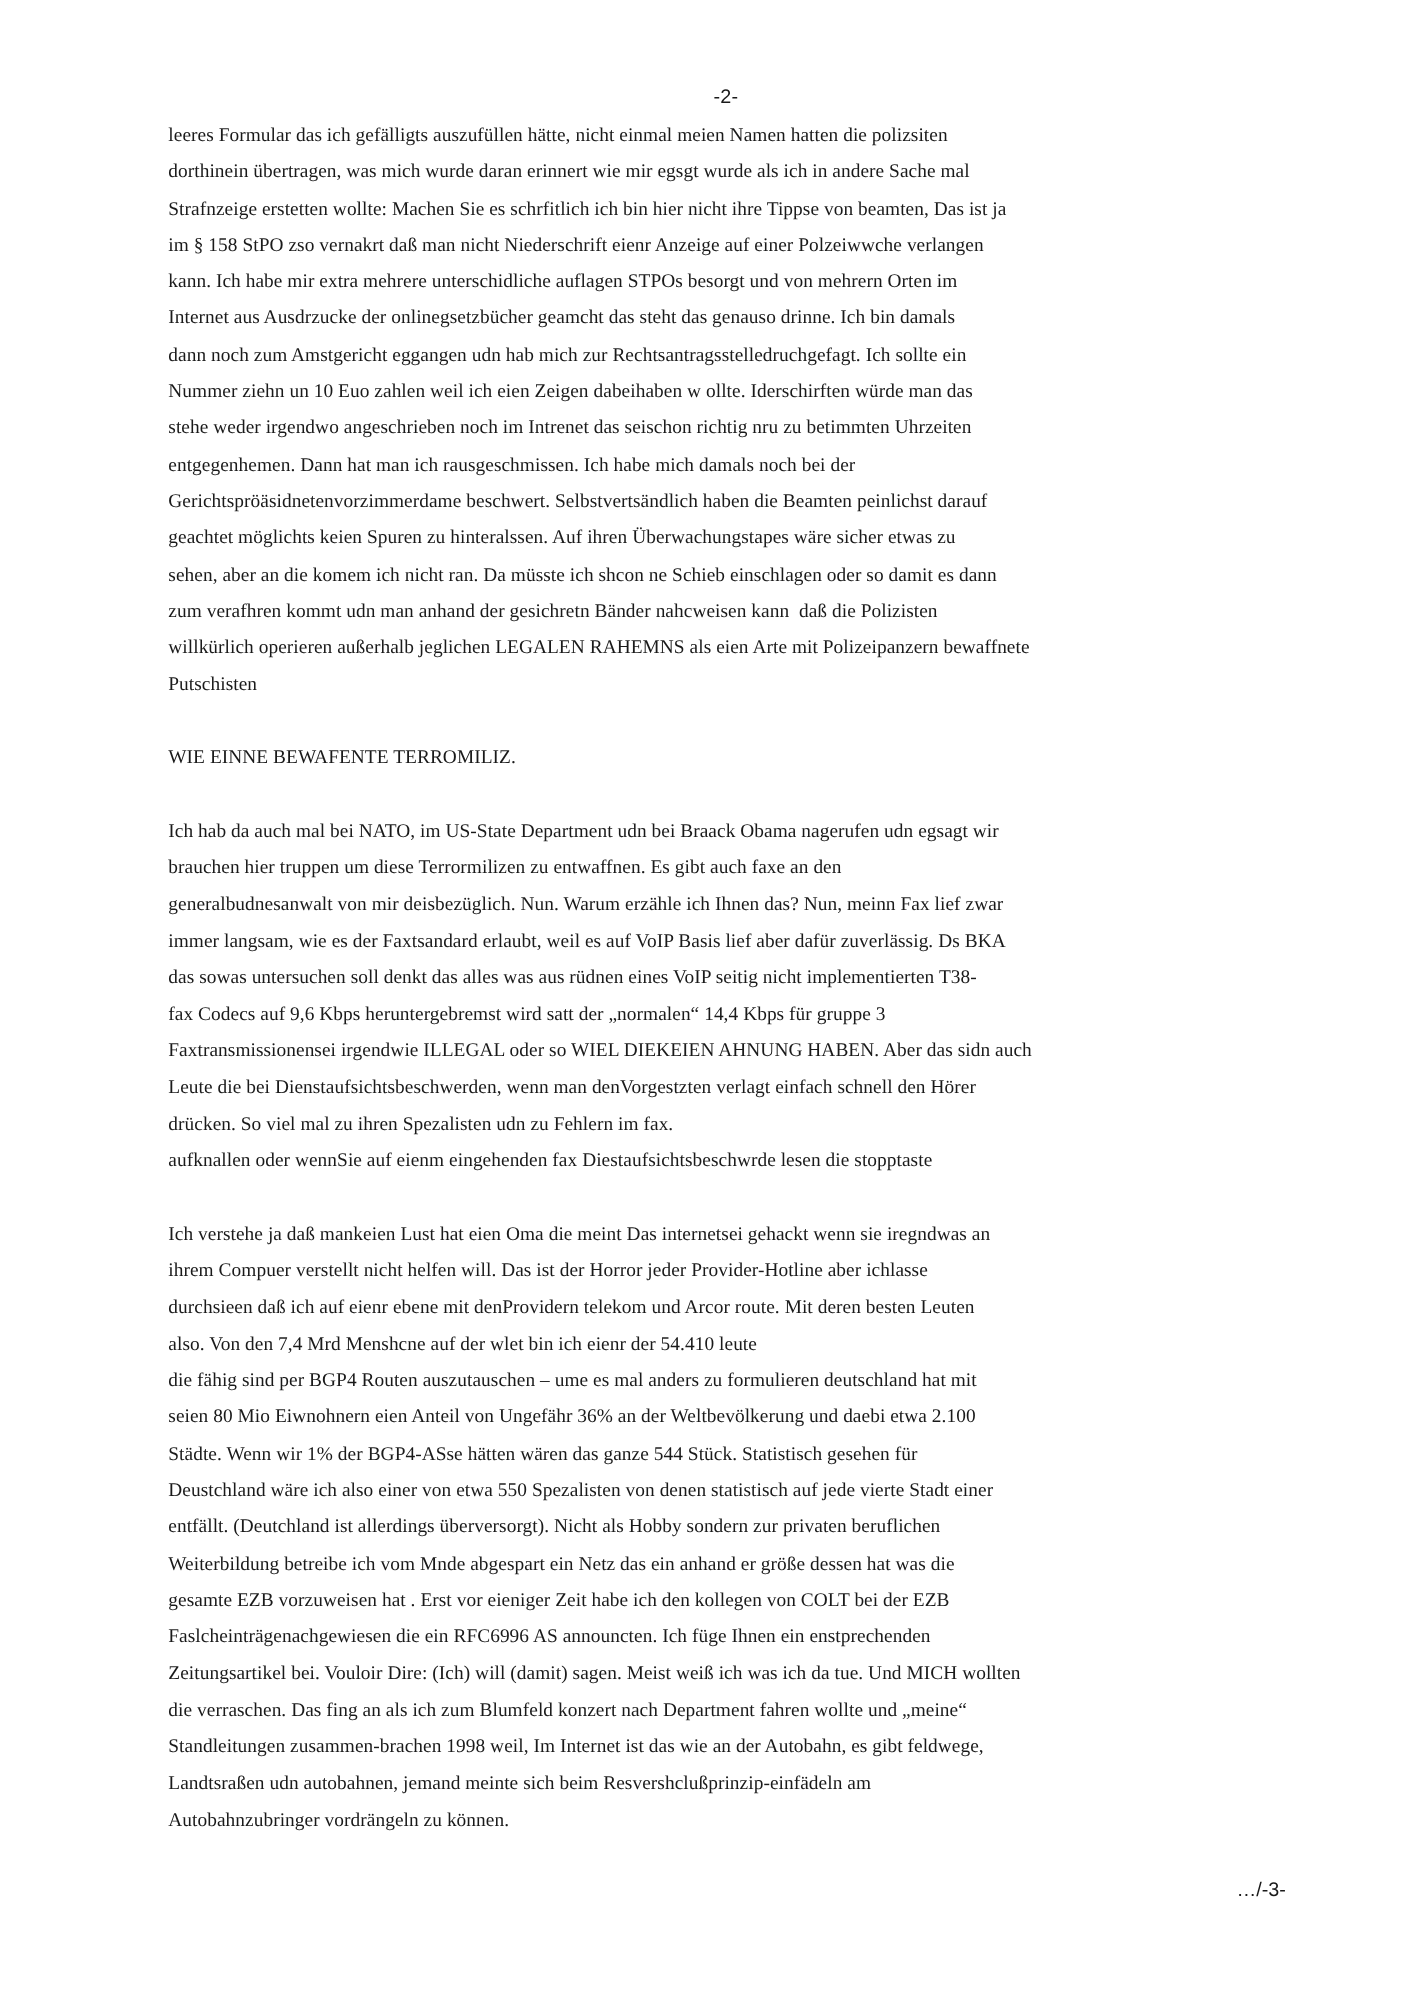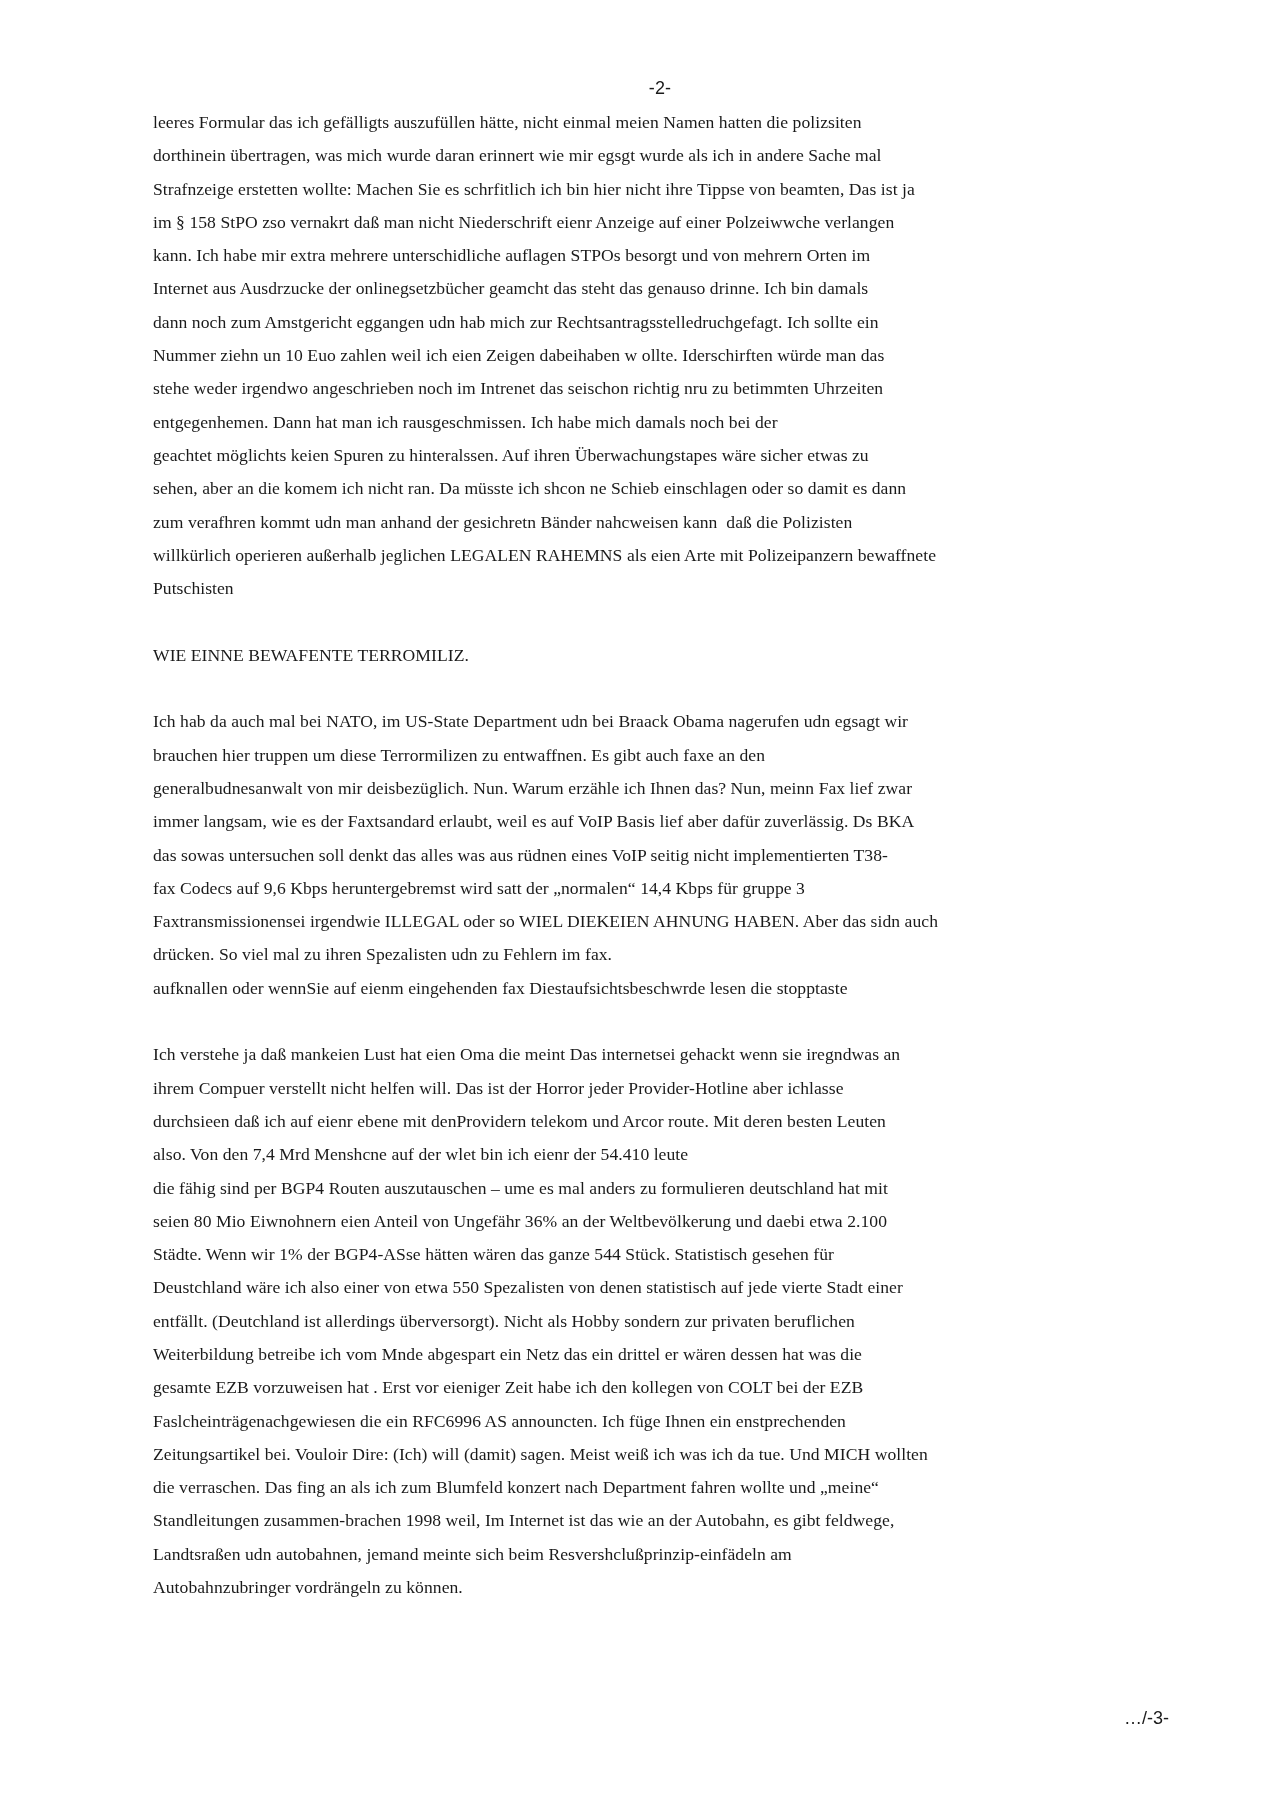--- a/index.html
+++ b/index.html
@@ -68,54 +68,56 @@
         <span class="line">leeres Formular das ich gefälligts auszufüllen hätte, nicht einmal meien Namen hatten die polizsiten</span>
         <span class="line">dorthinein übertragen, was mich wurde daran erinnert wie mir egsgt wurde als ich in andere Sache mal</span>
         <span class="line">Strafnzeige erstetten wollte: Machen Sie es schrfitlich ich bin hier nicht ihre Tippse von beamten, Das ist ja</span>
         <span class="line">im § 158 StPO zso vernakrt daß man nicht Niederschrift eienr Anzeige auf einer Polzeiwwche verlangen</span>
         <span class="line">kann. Ich habe mir extra mehrere unterschidliche auflagen STPOs besorgt und von mehrern Orten im</span>
         <span class="line">Internet aus Ausdrzucke der onlinegsetzbücher geamcht das steht das genauso drinne. Ich bin damals</span>
         <span class="line">dann noch zum Amstgericht eggangen udn hab mich zur Rechtsantragsstelledruchgefagt. Ich sollte ein</span>
         <span class="line">Nummer ziehn un 10 Euo zahlen weil ich eien Zeigen dabeihaben w ollte. Iderschirften würde man das</span>
         <span class="line">stehe weder irgendwo angeschrieben noch im Intrenet das seischon richtig nru zu betimmten Uhrzeiten</span>
         <span class="line">entgegenhemen. Dann hat man ich rausgeschmissen. Ich habe mich damals noch bei der</span>
+        <span class="line">Gerichtspröäsidnetenvorzimmerdame beschwert. Selbstvertsändlich haben die Beamten peinlichst darauf</span>
         <span class="line">geachtet möglichts keien Spuren zu hinteralssen. Auf ihren Überwachungstapes wäre sicher etwas zu</span>
         <span class="line">sehen, aber an die komem ich nicht ran. Da müsste ich shcon ne Schieb einschlagen oder so damit es dann</span>
         <span class="line">zum verafhren kommt udn man anhand der gesichretn Bänder nahcweisen kann  daß die Polizisten</span>
         <span class="line">willkürlich operieren außerhalb jeglichen LEGALEN RAHEMNS als eien Arte mit Polizeipanzern bewaffnete</span>
         <span class="line">Putschisten</span>
       </div>
       <div class="blank"></div>
       <div class="block block-heading">
         <span class="line">WIE EINNE BEWAFENTE TERROMILIZ.</span>
       </div>
       <div class="blank"></div>
       <div class="block block-paragraph">
         <span class="line">Ich hab da auch mal bei NATO, im US-State Department udn bei Braack Obama nagerufen udn egsagt wir</span>
         <span class="line">brauchen hier truppen um diese Terrormilizen zu entwaffnen. Es gibt auch faxe an den</span>
         <span class="line">generalbudnesanwalt von mir deisbezüglich. Nun. Warum erzähle ich Ihnen das? Nun, meinn Fax lief zwar</span>
         <span class="line">immer langsam, wie es der Faxtsandard erlaubt, weil es auf VoIP Basis lief aber dafür zuverlässig. Ds BKA</span>
         <span class="line">das sowas untersuchen soll denkt das alles was aus rüdnen eines VoIP seitig nicht implementierten T38-</span>
         <span class="line">fax Codecs auf 9,6 Kbps heruntergebremst wird satt der „normalen“ 14,4 Kbps für gruppe 3</span>
         <span class="line">Faxtransmissionensei irgendwie ILLEGAL oder so WIEL DIEKEIEN AHNUNG HABEN. Aber das sidn auch</span>
+        <span class="line">Leute die bei Dienstaufsichtsbeschwerden, wenn man denVorgestzten verlagt einfach schnell den Hörer</span>
         <span class="line">drücken. So viel mal zu ihren Spezalisten udn zu Fehlern im fax.</span>
         <span class="line">aufknallen oder wennSie auf eienm eingehenden fax Diestaufsichtsbeschwrde lesen die stopptaste</span>
       </div>
       <div class="blank"></div>
       <div class="block block-paragraph">
         <span class="line">Ich verstehe ja daß mankeien Lust hat eien Oma die meint Das internetsei gehackt wenn sie iregndwas an</span>
         <span class="line">ihrem Compuer verstellt nicht helfen will. Das ist der Horror jeder Provider-Hotline aber ichlasse</span>
         <span class="line">durchsieen daß ich auf eienr ebene mit denProvidern telekom und Arcor route. Mit deren besten Leuten</span>
         <span class="line">also. Von den 7,4 Mrd Menshcne auf der wlet bin ich eienr der 54.410 leute</span>
         <span class="line">die fähig sind per BGP4 Routen auszutauschen – ume es mal anders zu formulieren deutschland hat mit</span>
         <span class="line">seien 80 Mio Eiwnohnern eien Anteil von Ungefähr 36% an der Weltbevölkerung und daebi etwa 2.100</span>
         <span class="line">Städte. Wenn wir 1% der BGP4-ASse hätten wären das ganze 544 Stück. Statistisch gesehen für</span>
         <span class="line">Deustchland wäre ich also einer von etwa 550 Spezalisten von denen statistisch auf jede vierte Stadt einer</span>
         <span class="line">entfällt. (Deutchland ist allerdings überversorgt). Nicht als Hobby sondern zur privaten beruflichen</span>
-        <span class="line">Weiterbildung betreibe ich vom Mnde abgespart ein Netz das ein drittel er wären dessen hat was die</span>
+        <span class="line">Weiterbildung betreibe ich vom Mnde abgespart ein Netz das ein anhand er größe dessen hat was die</span>
         <span class="line">gesamte EZB vorzuweisen hat . Erst vor eieniger Zeit habe ich den kollegen von COLT bei der EZB</span>
         <span class="line">Faslcheinträgenachgewiesen die ein RFC6996 AS announcten. Ich füge Ihnen ein enstprechenden</span>
         <span class="line">Zeitungsartikel bei. Vouloir Dire: (Ich) will (damit) sagen. Meist weiß ich was ich da tue. Und MICH wollten</span>
         <span class="line">die verraschen. Das fing an als ich zum Blumfeld konzert nach Department fahren wollte und „meine“</span>
         <span class="line">Standleitungen zusammen-brachen 1998 weil, Im Internet ist das wie an der Autobahn, es gibt feldwege,</span>
         <span class="line">Landtsraßen udn autobahnen, jemand meinte sich beim Resvershclußprinzip-einfädeln am</span>
         <span class="line">Autobahnzubringer vordrängeln zu können.</span>
       </div>
     </div>
 

